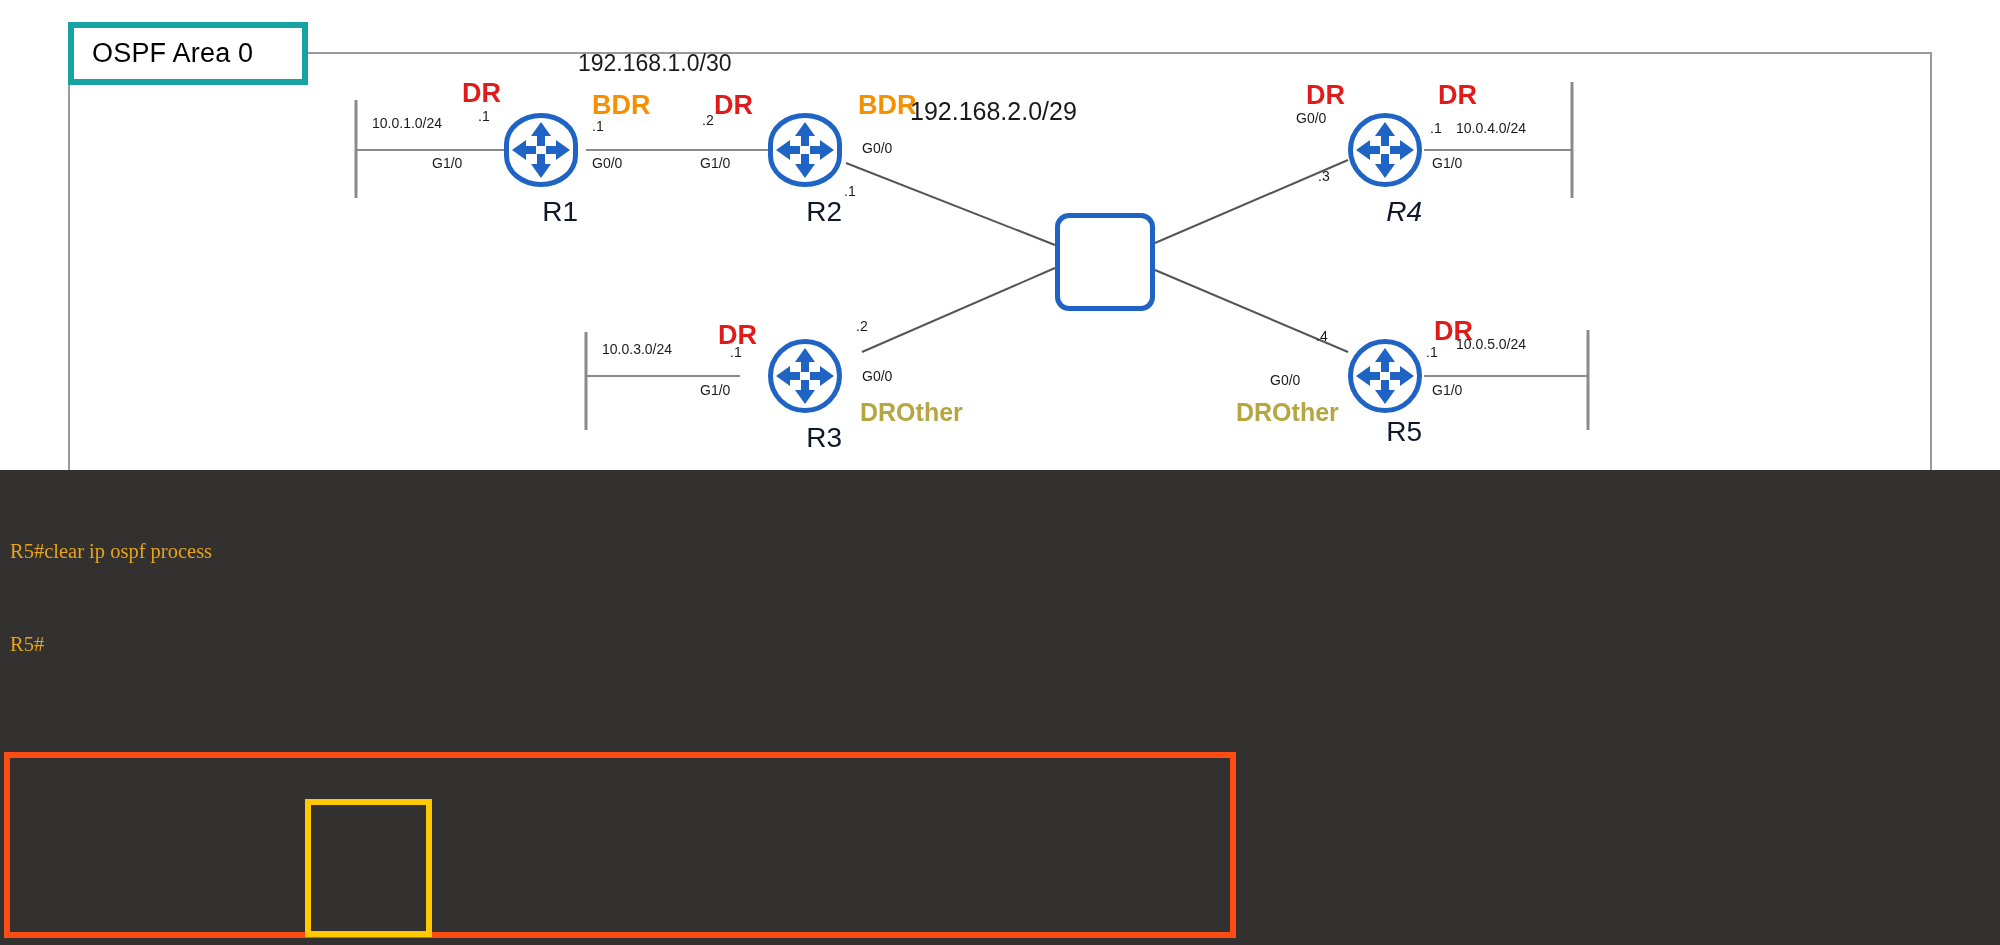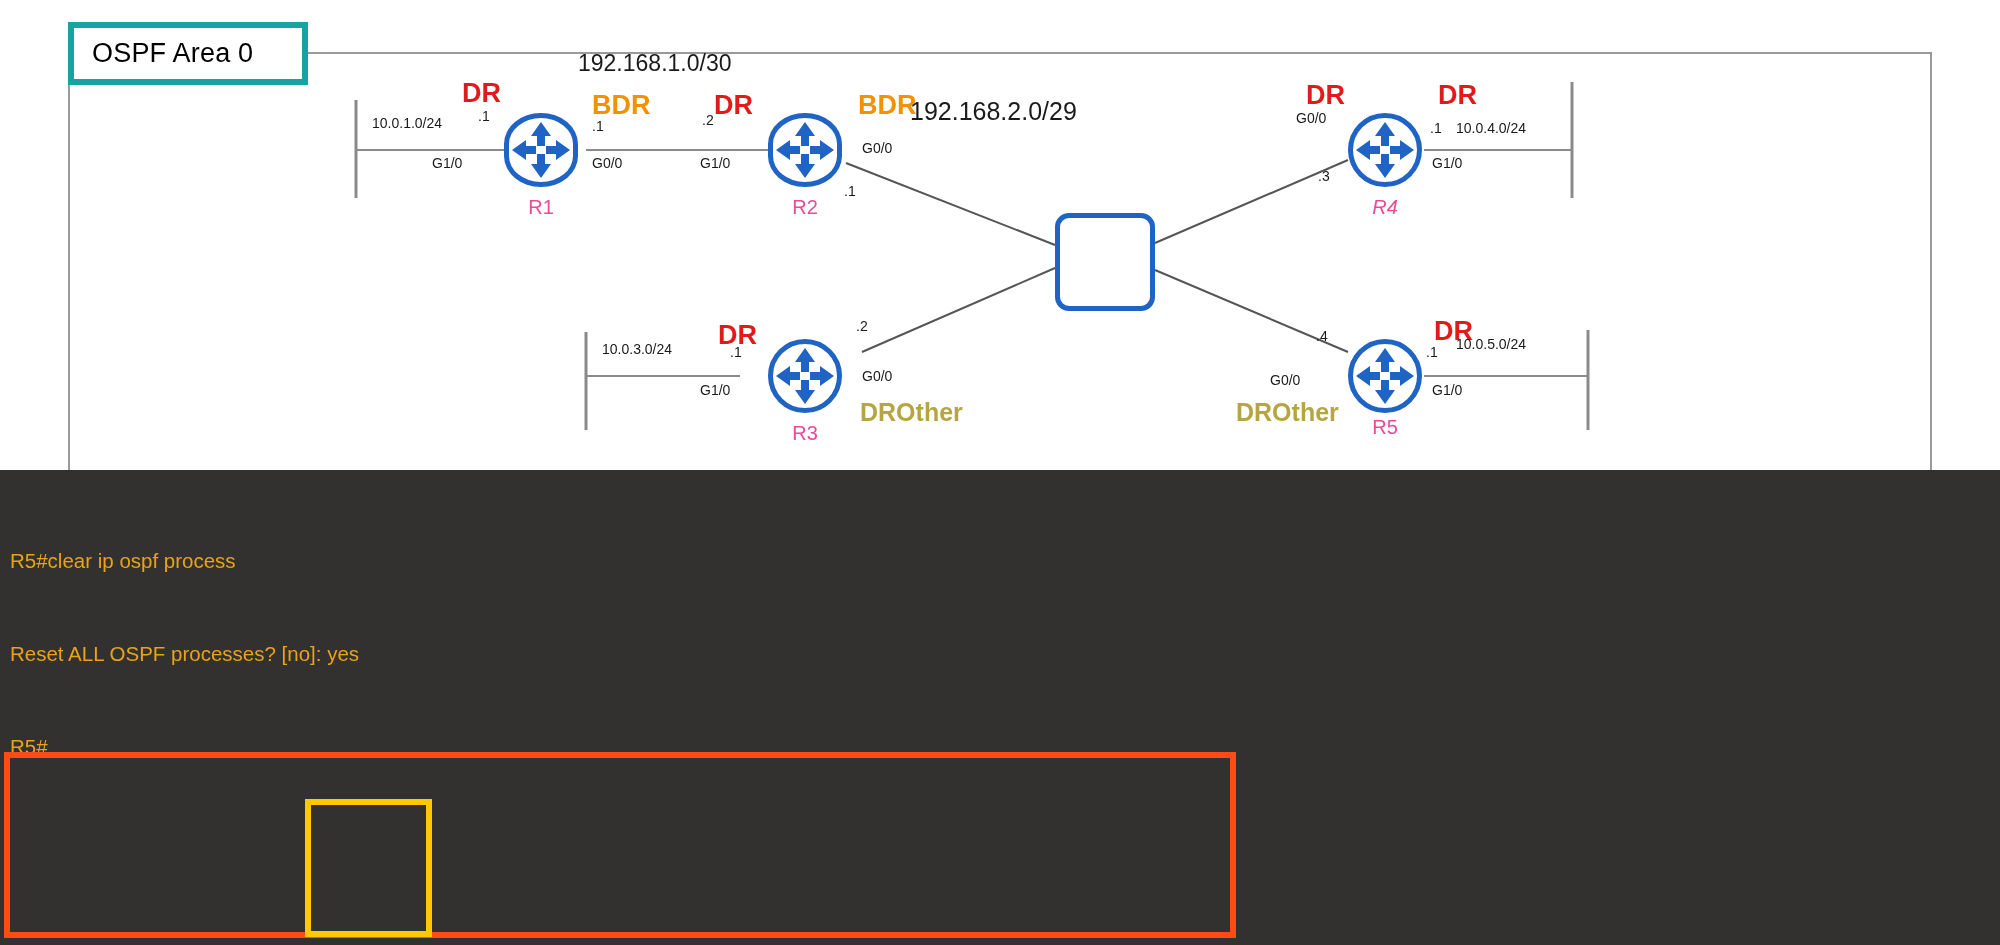--- a/index.html
+++ b/index.html
@@ -30,45 +30,45 @@
 
   
   .router{position:absolute;width:74px;height:74px;}
   .router .body{
     position:absolute;left:0;top:0;width:74px;height:74px;
     border:5px solid #1f63c4;border-radius:50%;background:#fff;box-sizing:border-box;
   }
   .router.oval .body{border-radius:50% / 42%;}
   .router svg{position:absolute;left:0;top:0;}
   .rname{
-    position:absolute;font-size:20px;color:#ec4899;white-space:nowrap;
-    text-align:center;
+    position:absolute;font-size:28px;color:#0f172a;white-space:nowrap;
+    text-align:right;
   }
 
   
   #switch{position:absolute;left:1055px;top:213px;width:100px;height:98px;}
   #switch .sbody{
     position:absolute;left:0;top:0;width:100px;height:98px;
     border:5px solid #1f63c4;border-radius:14px;background:#fff;box-sizing:border-box;
   }
 
   
   .lbl{position:absolute;white-space:nowrap;font-size:14px;color:#1a1a1a;}
   .lbl.net{font-size:23px;}
   .dr{position:absolute;white-space:nowrap;font-size:27px;font-weight:bold;color:#e01b1b;}
   .bdr{position:absolute;white-space:nowrap;font-size:27px;font-weight:bold;color:#f59000;}
   .drother{position:absolute;white-space:nowrap;font-size:25px;font-weight:bold;color:#b5a642;}
 
   
   #terminal{
     position:absolute;left:0;top:470px;width:2000px;height:475px;
     background:#33312f;
-    font-family:Liberation Sans, sans-serif;
+    font-family:Liberation Serif, serif;
     font-size:20.5px;line-height:31px;color:#e8a317;
-    padding:13px 0 0 10px;box-sizing:border-box;
+    padding:4px 0 0 10px;box-sizing:border-box;
     overflow:hidden;white-space:pre;
   }
   #terminal .tline{height:31px;}
   #orange-box{
     position:absolute;left:4px;top:752px;width:1232px;height:186px;
     border:6px solid #ff4b14;box-sizing:border-box;pointer-events:none;
   }
   #yellow-box{
     position:absolute;left:305px;top:799px;width:127px;height:138px;
     border:6px solid #ffc800;box-sizing:border-box;pointer-events:none;
@@ -223,21 +223,20 @@
     <div class="lbl" style="left:1316px;top:328px;">.4</div>
     <div class="lbl" style="left:1426px;top:344px;">.1</div>
     <div class="lbl" style="left:1456px;top:336px;">10.0.5.0/24</div>
     <div class="lbl" style="left:1270px;top:372px;">G0/0</div>
     <div class="lbl" style="left:1432px;top:382px;">G1/0</div>
 
   </div>
 
   <div id="terminal">
     <div class="tline">R5#clear ip ospf process</div>
-    <div class="tline">Reset ALL OSPF processes? [no]: yes</div>
     <div class="tline">R5#</div>
     
     
     
     
     
     
     
     
     

